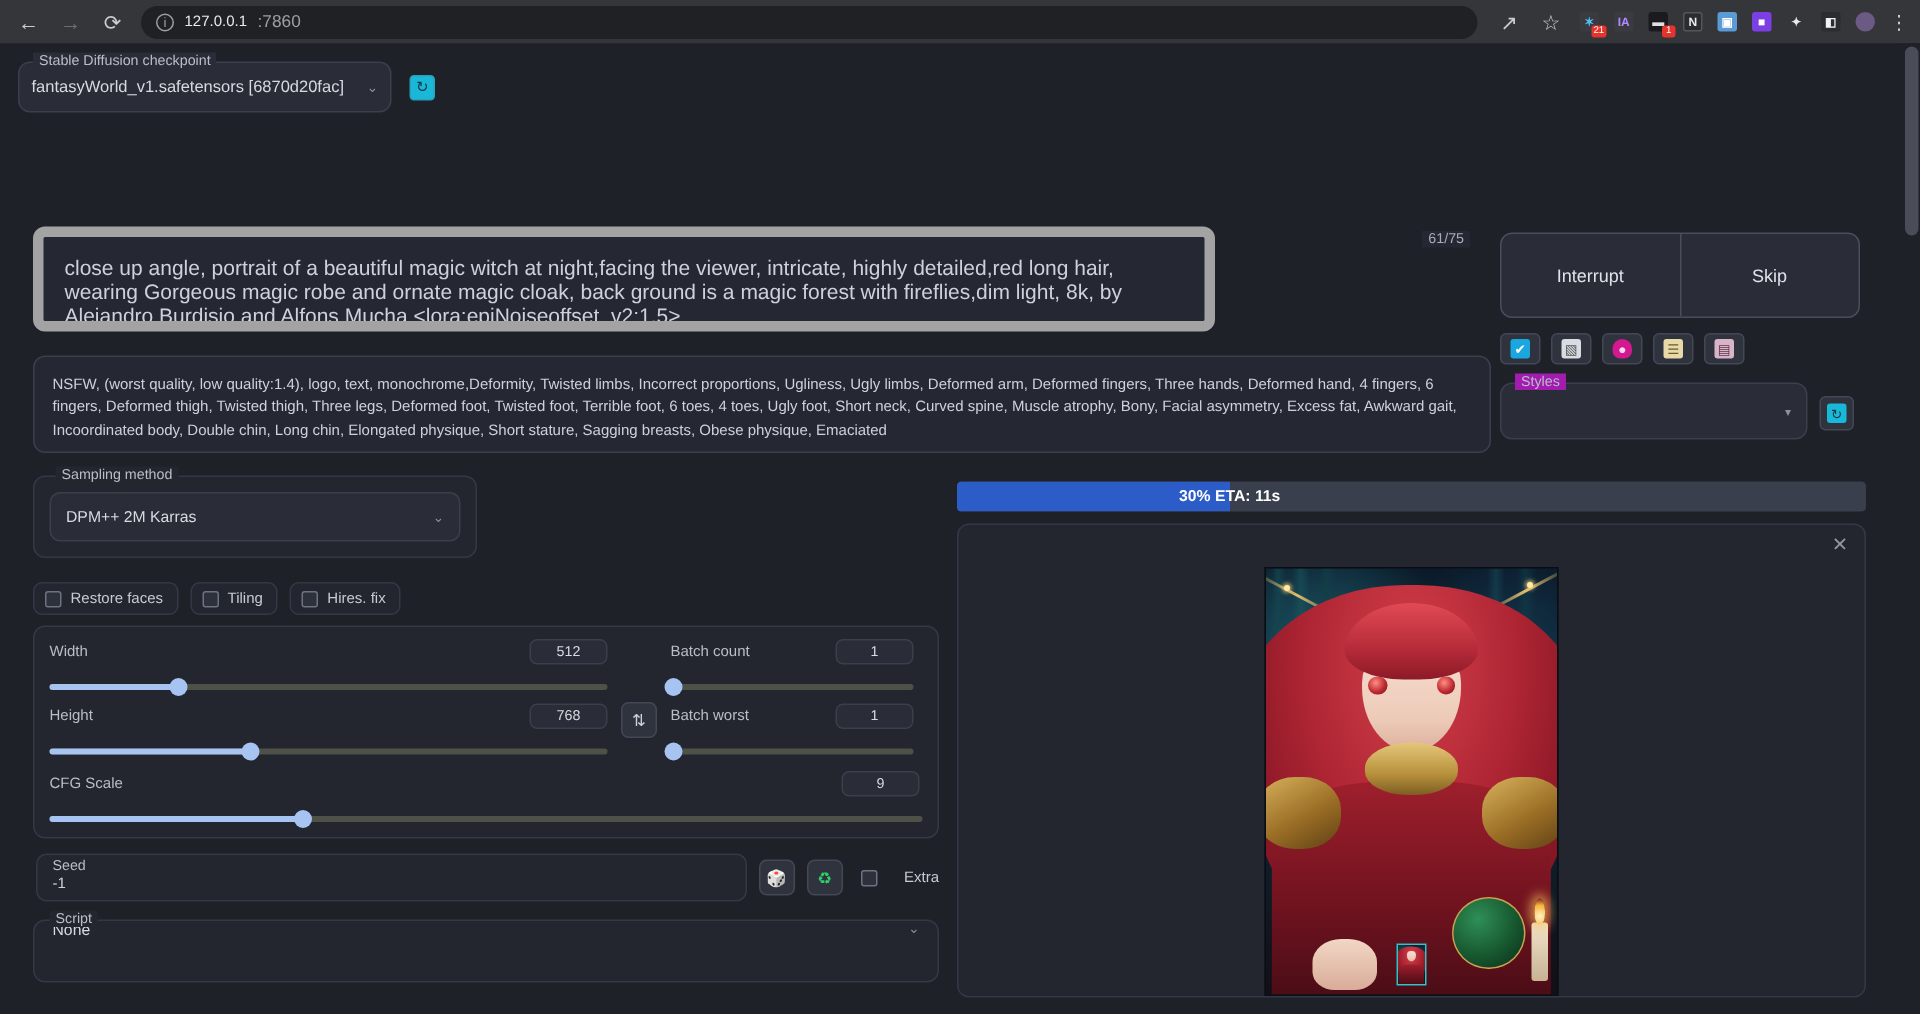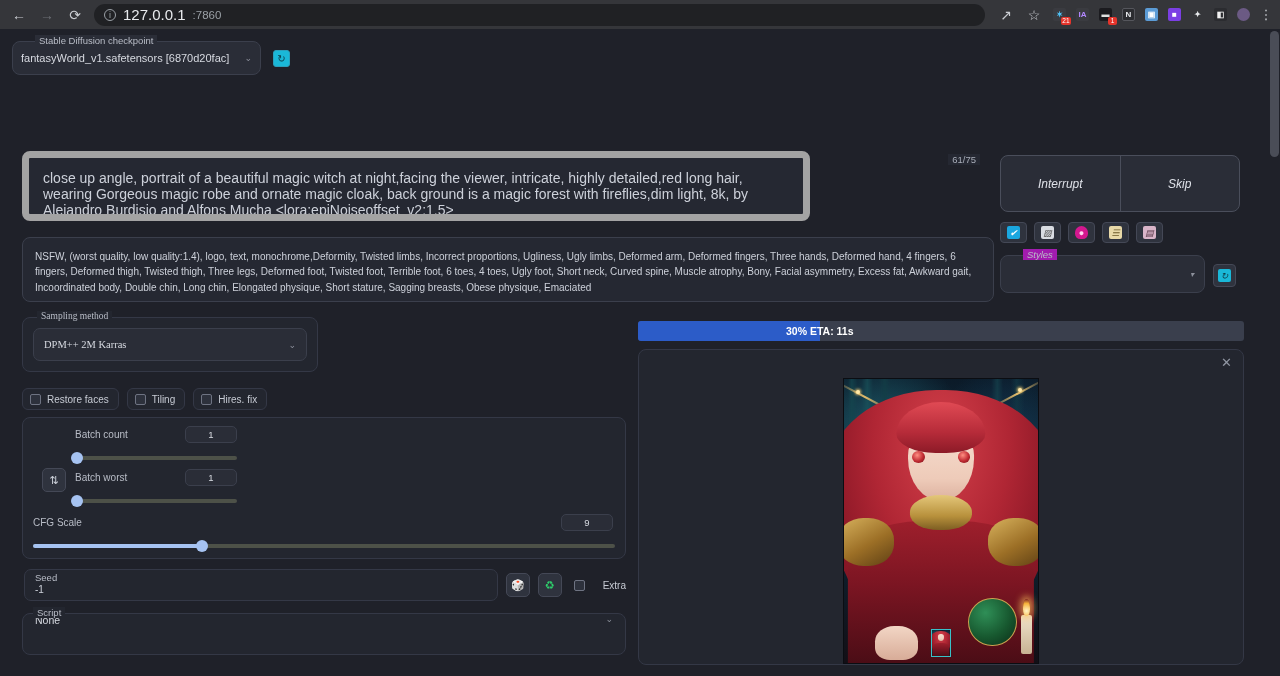--- a/index.html
+++ b/index.html
@@ -35,21 +35,21 @@
     margin: 0 6px 0 4px;
     gap: 7px;
     max-width: 1120px;
   }
   .omnibox .info-ico {
     width: 12px; height: 12px; border-radius: 6px;
     border: 1.2px solid #9aa0a6;
     color: #9aa0a6; font-size: 9px; line-height: 10px;
     text-align: center; flex: none;
   }
-  .url-host { color: #e8eaed; font-size: 15px; }
+  .url-host { color: #e8eaed; font-size: 10px; }
   .url-port { color: #9aa0a6; font-size: 11.5px; }
   .ext-strip { display: flex; align-items: center; gap: 2px; padding-right: 2px; }
   .ext-ico {
     width: 21px; height: 21px;
     display: flex; align-items: center; justify-content: center;
     position: relative; border-radius: 3px;
     font-size: 10px; color: #e8eaed;
   }
   .ext-badge {
     position: absolute; bottom: 0px; right: -1px;
@@ -81,21 +81,21 @@
     position: absolute; left: 12px; top: 12px;
     display: flex; align-items: center; gap: 12px;
   }
   .fieldset {
     position: relative;
     background: #2a2d37;
     border: 1px solid #3b3f4c;
     border-radius: 8px;
   }
   .fieldset > .legend {
-    position: absolute; top: -7px; left: 22px;
+    position: absolute; top: -7px; left: 9px;
     background: #2a2d37;
     padding: 0 4px;
     font-size: 9.5px; color: #b9bdc7;
     white-space: nowrap;
   }
   .ckpt-select {
     width: 247px; height: 32px;
     display: flex; align-items: center;
     padding: 0 8px;
     font-size: 11px; color: #d7dae1;
@@ -158,21 +158,21 @@
     border: 1px solid #3b3f4c;
     border-radius: 8px;
     padding: 11px 12px;
     font-size: 10px; line-height: 15.4px;
     color: #cdd1da;
     overflow: hidden;
     word-break: break-word;
   }
 
   
-  .action-panel { position: absolute; left: 1000px; top: 126px; width: 240px; font-style: italic; }
+  .action-panel { position: absolute; left: 1000px; top: 126px; width: 240px; }
   .btn-pair {
     display: flex;
     width: 240px; height: 57px;
     background: #2a2d37;
     border: 1px solid #4a4e5b;
     border-radius: 8px;
     overflow: hidden;
   }
   .btn-pair > div {
     flex: 1;
@@ -208,21 +208,21 @@
     margin-bottom: 6px;
   }
 
   
   .settings-col { position: absolute; left: 22px; top: 288px; width: 604px; }
   .panel {
     background: #23262f;
     border: 1px solid #343846;
     border-radius: 8px;
   }
-  .row { display: flex; gap: 12px; font-family: Liberation Serif, serif; }
+  .row { display: flex; gap: 12px; }
 
   .sampler-box { width: 296px; height: 55px; position: relative; padding: 10px; }
   .sampler-select {
     width: 100%; height: 100%;
     background: #2a2d37;
     border: 1px solid #3b3f4c;
     border-radius: 7px;
     display: flex; align-items: center;
     padding: 0 10px;
     font-size: 10.5px; color: #d7dae1;
@@ -592,20 +592,38 @@
         <span class="cbx-label">Tiling</span>
       </div>
       <div class="cbx-item">
         <div class="cbx"></div>
         <span class="cbx-label">Hires. fix</span>
       </div>
     </div>
 
     <div class="panel dims-panel">
       <div class="dims-grid">
+        <div class="dims-left">
+          <div class="slider-label-row">
+            <span class="slider-label">Width</span>
+            <span class="num-pill">512</span>
+          </div>
+          <div class="track">
+            <div class="fill" style="width:23%"></div>
+            <div class="knob" style="left:23%"></div>
+          </div>
+          <div class="slider-label-row" style="margin-top:9px">
+            <span class="slider-label">Height</span>
+            <span class="num-pill">768</span>
+          </div>
+          <div class="track">
+            <div class="fill" style="width:36%"></div>
+            <div class="knob" style="left:36%"></div>
+          </div>
+        </div>
 
         <div class="swap-btn">
           <span>⇅</span>
         </div>
 
         <div class="dims-right">
           <div class="slider-label-row">
             <span class="slider-label">Batch count</span>
             <span class="num-pill">1</span>
           </div>

